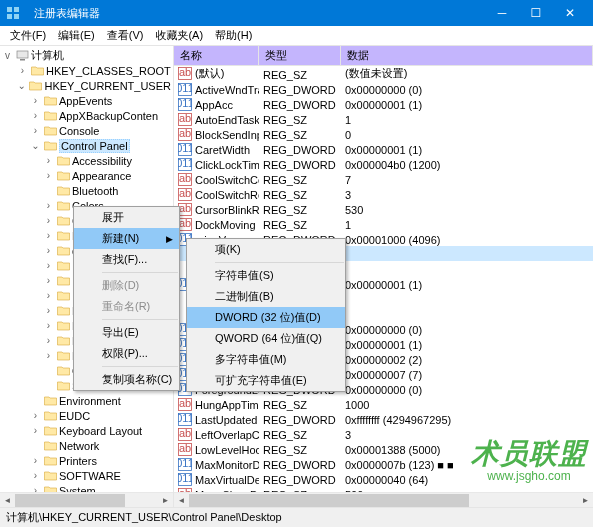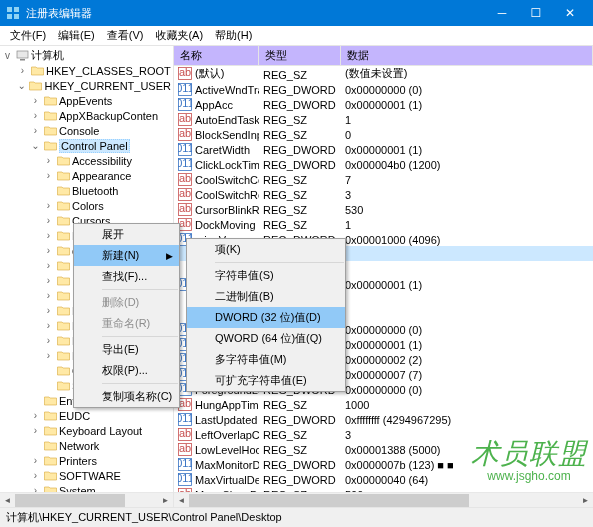--- a/index.html
+++ b/index.html
@@ -1,17 +1,17 @@
 <!DOCTYPE html>
 <html><head>
 <meta charset="utf-8">
 <style>
 * { margin: 0; padding: 0; box-sizing: border-box; font-family: "Microsoft YaHei", "Segoe UI", sans-serif; font-size: 11px; }
 body { background: #fff; width: 593px; height: 527px; overflow: hidden; position: relative; }
-.titlebar { background: #0078d7; color: #fff; height: 26px; display: flex; align-items: center; padding: 8px 6px; }
+.titlebar { background: #0078d7; color: #fff; height: 26px; display: flex; align-items: center; padding: 8px 6px; gap: 8px; }
 .titlebar .icon { width: 14px; height: 14px; margin-right: 6px; display:flex; align-items:center; justify-content:center;}
 .titlebar .title { flex: 1; font-size: 11px; }
 .titlebar .btns { display: flex; }
 .titlebar .btn { width: 34px; height: 26px; display:flex; align-items:center; justify-content:center; color:#fff; font-size:12px;}
 .menubar { height: 20px; background: #fff; border-bottom: 1px solid #e5e5e5; display: flex; align-items: center; padding: 0 4px; }
 .menubar span { padding: 2px 6px; font-size: 11px; }
 .main { display: flex; height: 461px; position: relative; }
 .tree { width: 174px; border-right: 1px solid #e5e5e5; overflow: hidden; position: relative; padding-top:2px;}
 .tree-row { display: flex; align-items: center; height: 15px; white-space: nowrap; padding-right:2px;}
 .tree-row .sp { display:inline-block; }
@@ -35,21 +35,21 @@
 .ctxmenu .row.hover { background: #91c9f7; }
 .ctxmenu .row.disabled { color: #8d8d8d; }
 .ctxmenu .sep { height: 1px; background: #d7d7d7; margin: 2px 1px 2px 28px; }
 .ctxmenu .arrow { position:absolute; right:6px; font-size:9px;}
 .statusbar { height: 20px; border-top: 1px solid #e5e5e5; display: flex; align-items: center; padding: 0 6px; font-size: 11px; background:#f0f0f0;}
 .hscroll { position:absolute; bottom:0; left:0; right:0; height:15px; background:#f0f0f0; border-top:1px solid #e8e8e8; display:flex; align-items:center;}
 .hscroll .arr { width:15px; height:15px; display:flex; align-items:center; justify-content:center; font-size:8px; color:#606060;}
 .hscroll .track { flex:1; height:15px; position:relative;}
 .hscroll .thumb { position:absolute; height:13px; top:1px; background:#cdcdcd;}
 .watermark { position:absolute; right:6px; bottom:24px; pointer-events:none; z-index:50;}
-.watermark .big { font-size:28px; font-weight:normal; color:#4db24d; letter-spacing:1px; font-style:italic;}
+.watermark .big { font-size:28px; font-weight:bold; color:#4db24d; letter-spacing:1px; font-style:italic;}
 .watermark .small { font-size:12px; color:#4db24d; text-align:center; margin-top:-4px;}
 </style>
 </head>
 <body>
 
 <div class="titlebar">
   <span class="icon">
     <svg width="14" height="14" viewBox="0 0 14 14">
         <rect x="1" y="1" width="5" height="5" fill="#8fd3f4"></rect>
         <rect x="8" y="1" width="5" height="5" fill="#8fd3f4"></rect>
@@ -765,21 +765,21 @@
       </div>
     <div class="hscroll">
       <div class="arr">◄</div>
       <div class="track">
           <div class="thumb" style="left:0;width:280px"></div>
         </div>
       <div class="arr">►</div>
     </div>
   </div>
 
-  <div class="ctxmenu" id="ctx1" style="left:73px; top:177px; width:107px;">
+  <div class="ctxmenu" id="ctx1" style="left:73px; top:160px; width:107px;">
       <div class="row">
         <span>展开</span>
       </div>
       <div class="row hover">
         <span>新建(N)</span>
         <span class="arrow">▶</span>
       </div>
       <div class="row">
         <span>查找(F)...</span>
       </div>

